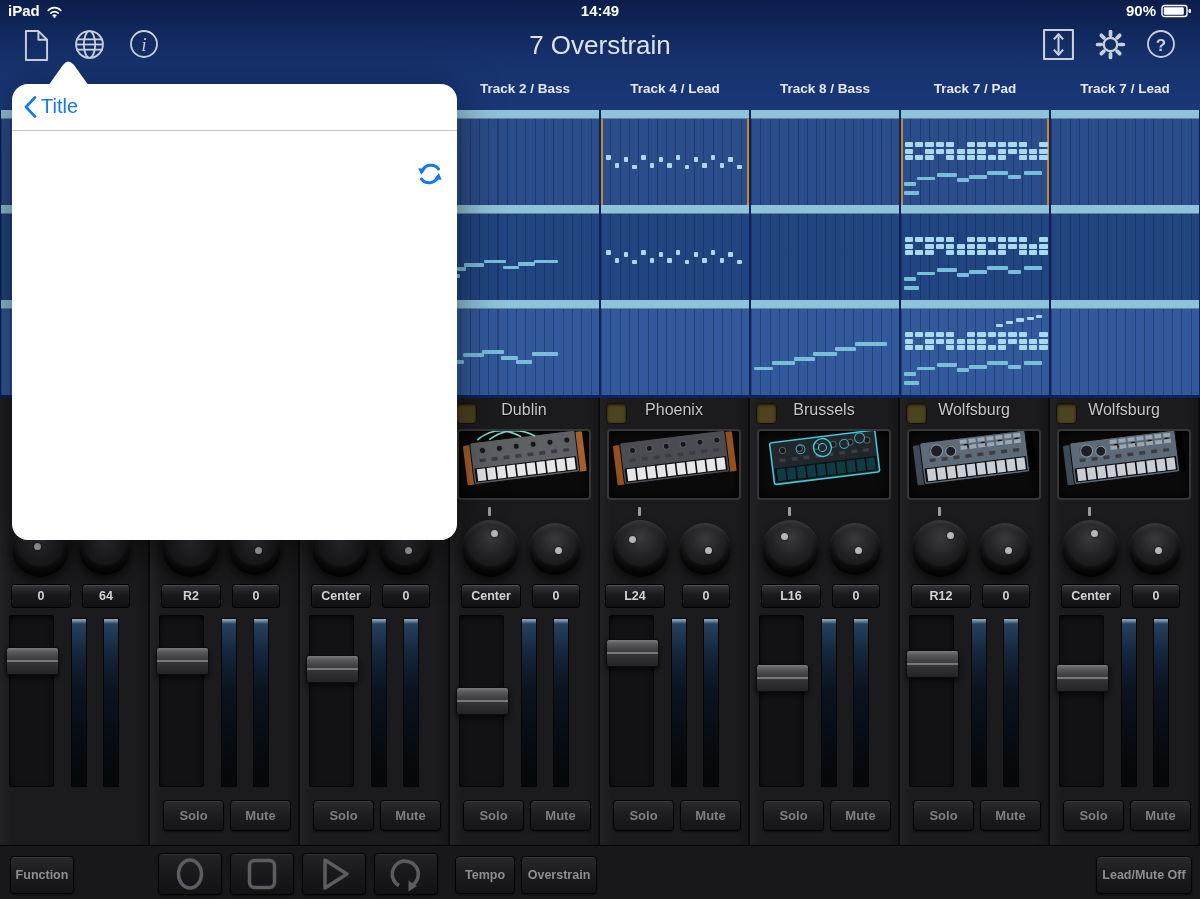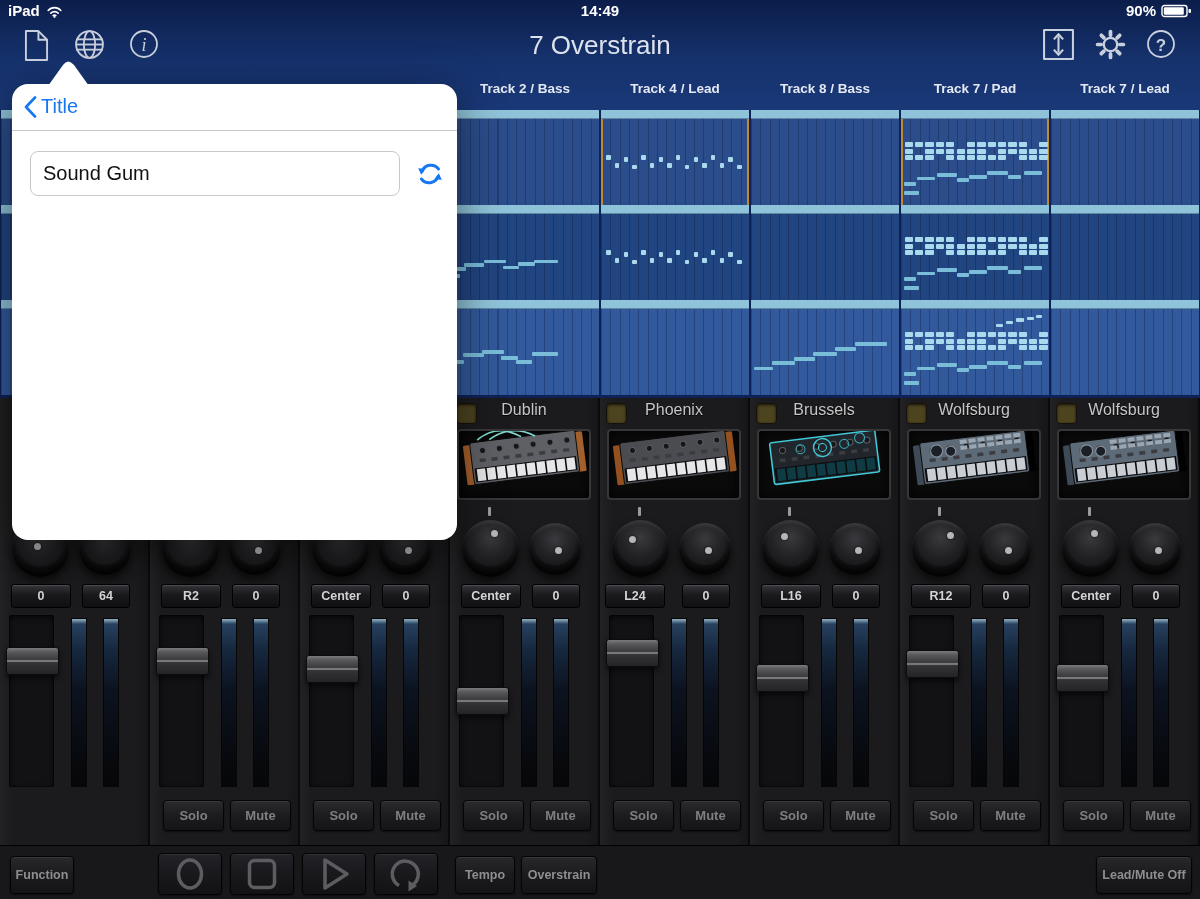--- a/index.html
+++ b/index.html
@@ -873,21 +873,20 @@
   </svg>
   <div class="popover">
     <div class="pop-head">
       <div class="back">
         <svg width="13" height="22" viewBox="0 0 13 22">
           <polyline points="11,1.5 2,11 11,20.5" fill="none" stroke="#1577f2" stroke-width="2.6" stroke-linecap="round" stroke-linejoin="round"></polyline>
           </svg>
         <span>Title</span>
       </div>
     </div>
-    <input class="pop-input" value="Sound Gum" style="">
     <div class="refresh">
       <svg width="28" height="28" viewBox="0 0 28 28">
         <g fill="none" stroke="#1577f2" stroke-width="3" stroke-linecap="round">
           <path d="M22.5,9 A9.5,9.5 0 0 0 6,11.5"></path>
             <path d="M5.5,19 A9.5,9.5 0 0 0 22,16.5"></path>
         </g>
         <polygon points="2.2,8.2 9.5,8.8 5.2,14.8" fill="#1577f2"></polygon>
         <polygon points="25.8,19.8 18.5,19.2 22.8,13.2" fill="#1577f2"></polygon>
       </svg>
     </div>

